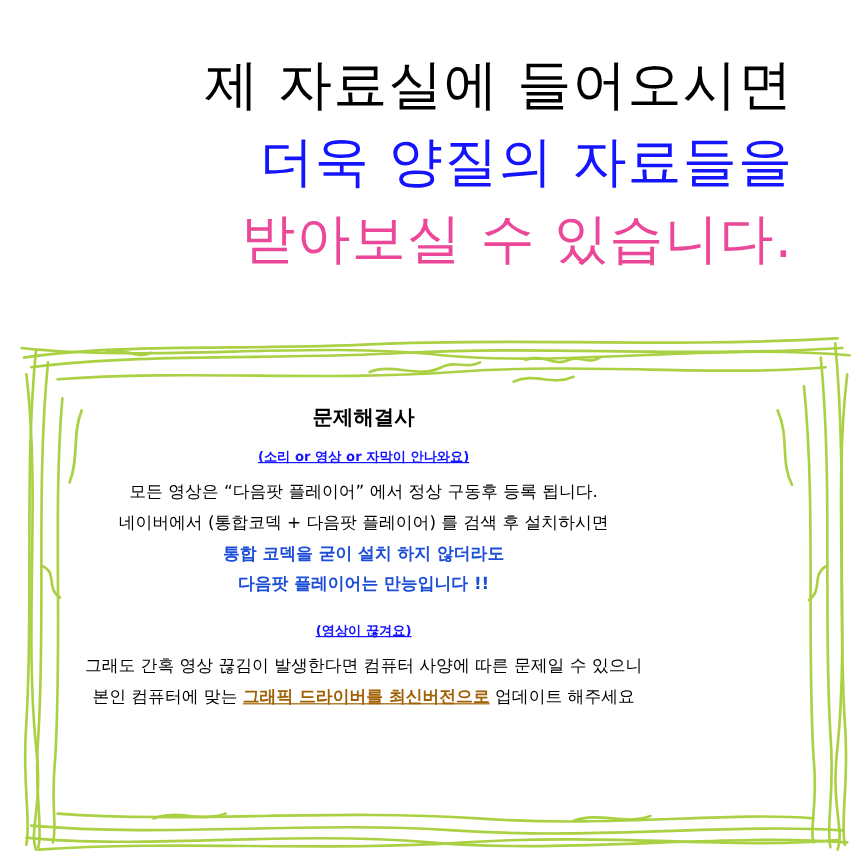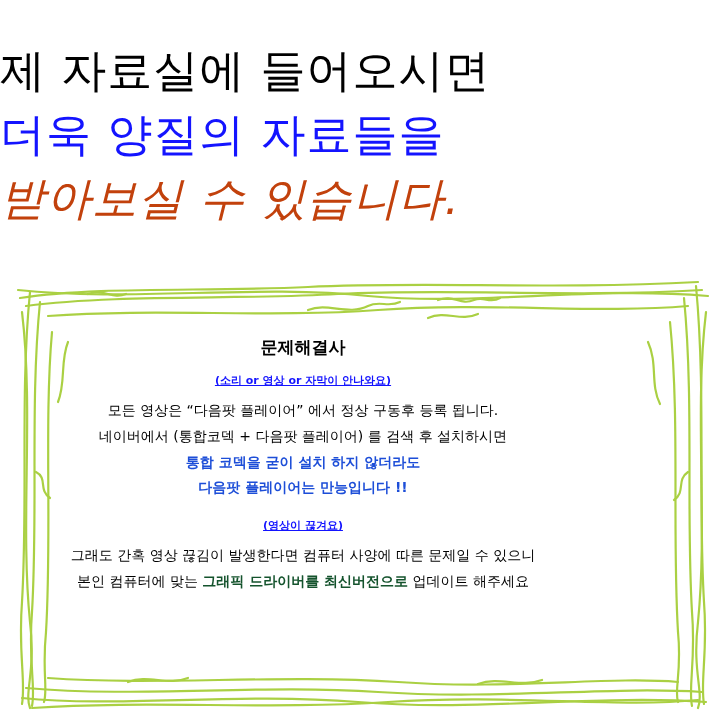--- a/index.html
+++ b/index.html
@@ -17,37 +17,37 @@
 
   
   .headline {
     position: absolute;
     top: 0;
     left: 0;
     width: 661px;
     height: 270px;
     display: flex;
     flex-direction: column;
-    align-items: flex-start;
+    align-items: flex-end;
     justify-content: center;
     gap: 8px;
     user-select: none;
   }
   .headline-line {
     font-family: "DejaVu Sans", sans-serif;
     font-size: 45px;
     line-height: 1.25;
     font-weight: 400;
     letter-spacing: 1px;
     white-space: nowrap;
     text-align: center;
   }
   .hl-1 { color: #000000; }
   .hl-2 { color: #1414ff; }
-  .hl-3 { color: #c2410c; font-style: italic; }
+  .hl-3 { color: #ec4899; }
 
   
   .frame {
     position: absolute;
     left: 8px;
     top: 272px;
     width: 707px;
     height: 440px;
   }
   .frame svg {
@@ -102,21 +102,21 @@
   }
   .gap { height: 18px; }
   .mixed {
     font-family: "DejaVu Sans", sans-serif;
     font-size: 14px;
     line-height: 1.85;
     color: #000000;
     text-align: center;
     white-space: nowrap;
   }
-  .mixed .hl-red { color: #14532d; font-weight: bold; }
+  .mixed .hl-red { color: #a16207; font-weight: bold; text-decoration: underline; }
 </style>
 </head>
 <body>
 
 <div class="headline">
   <div class="headline-line hl-1">제 자료실에 들어오시면</div>
   <div class="headline-line hl-2">더욱 양질의 자료들을</div>
   <div class="headline-line hl-3">받아보실 수 있습니다.</div>
 </div>
 

